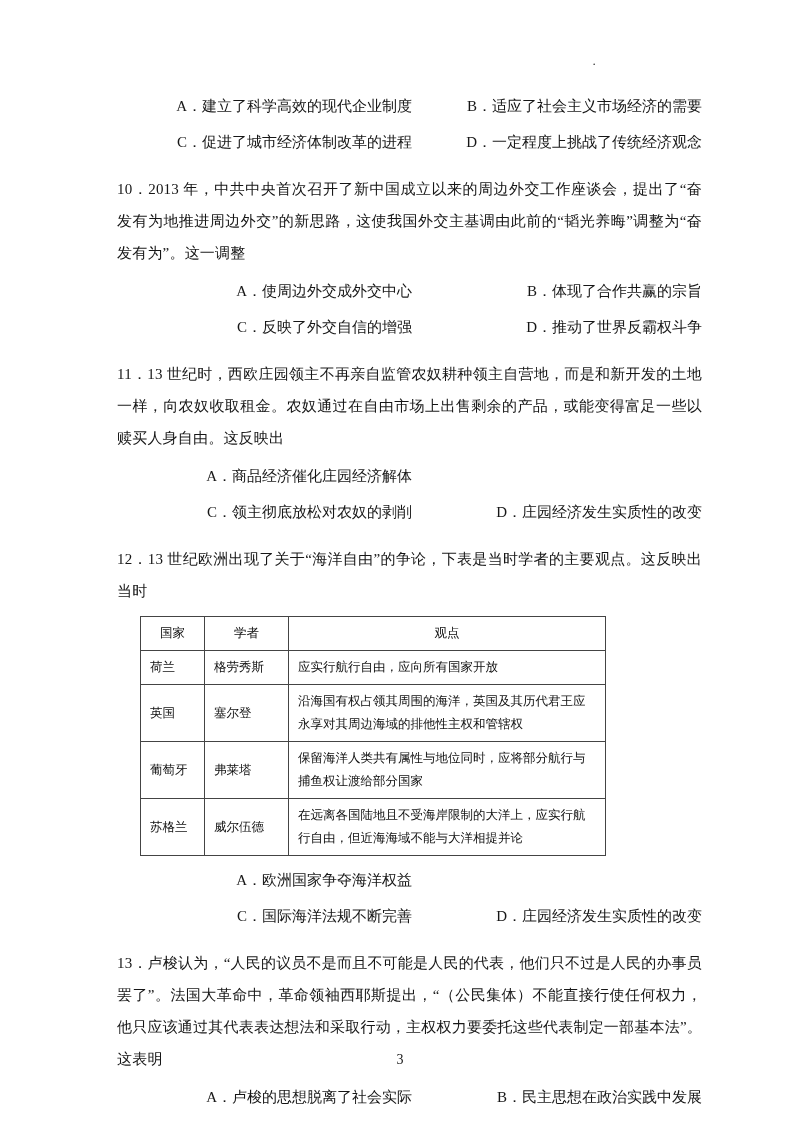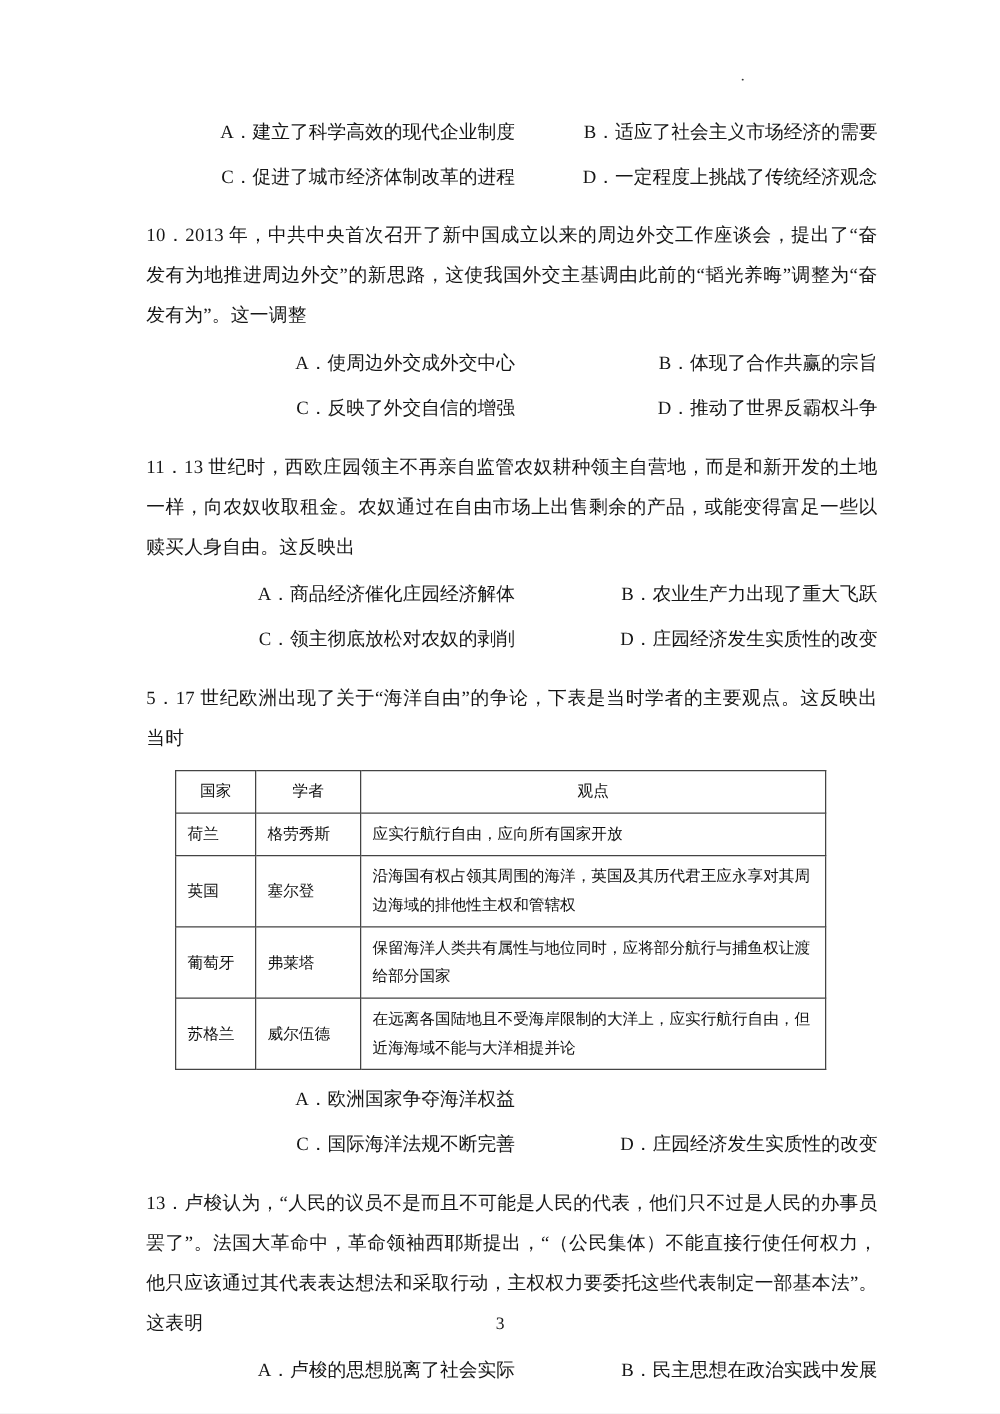--- a/index.html
+++ b/index.html
@@ -33,21 +33,21 @@
   .opts { margin: 4px 0 2px 33px; }
   .opt-row {
     display: grid;
     grid-template-columns: 262px auto;
     line-height: 36px;
   }
   .opt { white-space: nowrap; text-align: right; }
   .vtable {
     border-collapse: collapse;
     table-layout: fixed;
-    width: 521px;
+    width: 466px;
     margin: 9px 0 6px 23px;
     font-size: 12.5px;
     color: #101010;
   }
   .vtable th, .vtable td {
     border: 1px solid #444;
     font-weight: normal;
     padding: 5px 9px;
     line-height: 23px;
     vertical-align: middle;
@@ -97,31 +97,30 @@
         <span class="opt">D．推动了世界反霸权斗争</span>
       </div>
     </div>
   </section>
 
   <section class="question">
     <p class="stem">11．13 世纪时，西欧庄园领主不再亲自监管农奴耕种领主自营地，而是和新开发的土地一样，向农奴收取租金。农奴通过在自由市场上出售剩余的产品，或能变得富足一些以赎买人身自由。这反映出</p>
     <div class="opts">
       <div class="opt-row">
         <span class="opt">A．商品经济催化庄园经济解体</span>
-        <span class="opt">B．农业生产力出现了重大飞跃</span>
       </div>
       <div class="opt-row">
         <span class="opt">C．领主彻底放松对农奴的剥削</span>
         <span class="opt">D．庄园经济发生实质性的改变</span>
       </div>
     </div>
   </section>
 
   <section class="question">
-    <p class="stem">5．17 世纪欧洲出现了关于“海洋自由”的争论，下表是当时学者的主要观点。这反映出当时</p>
+    <p class="stem">12．13 世纪欧洲出现了关于“海洋自由”的争论，下表是当时学者的主要观点。这反映出当时</p>
 
     <table class="vtable">
       <colgroup>
         <col style="width:64px">
         <col style="width:84px">
         <col>
       </colgroup>
       <thead>
         <tr>
           <th>国家</th>

